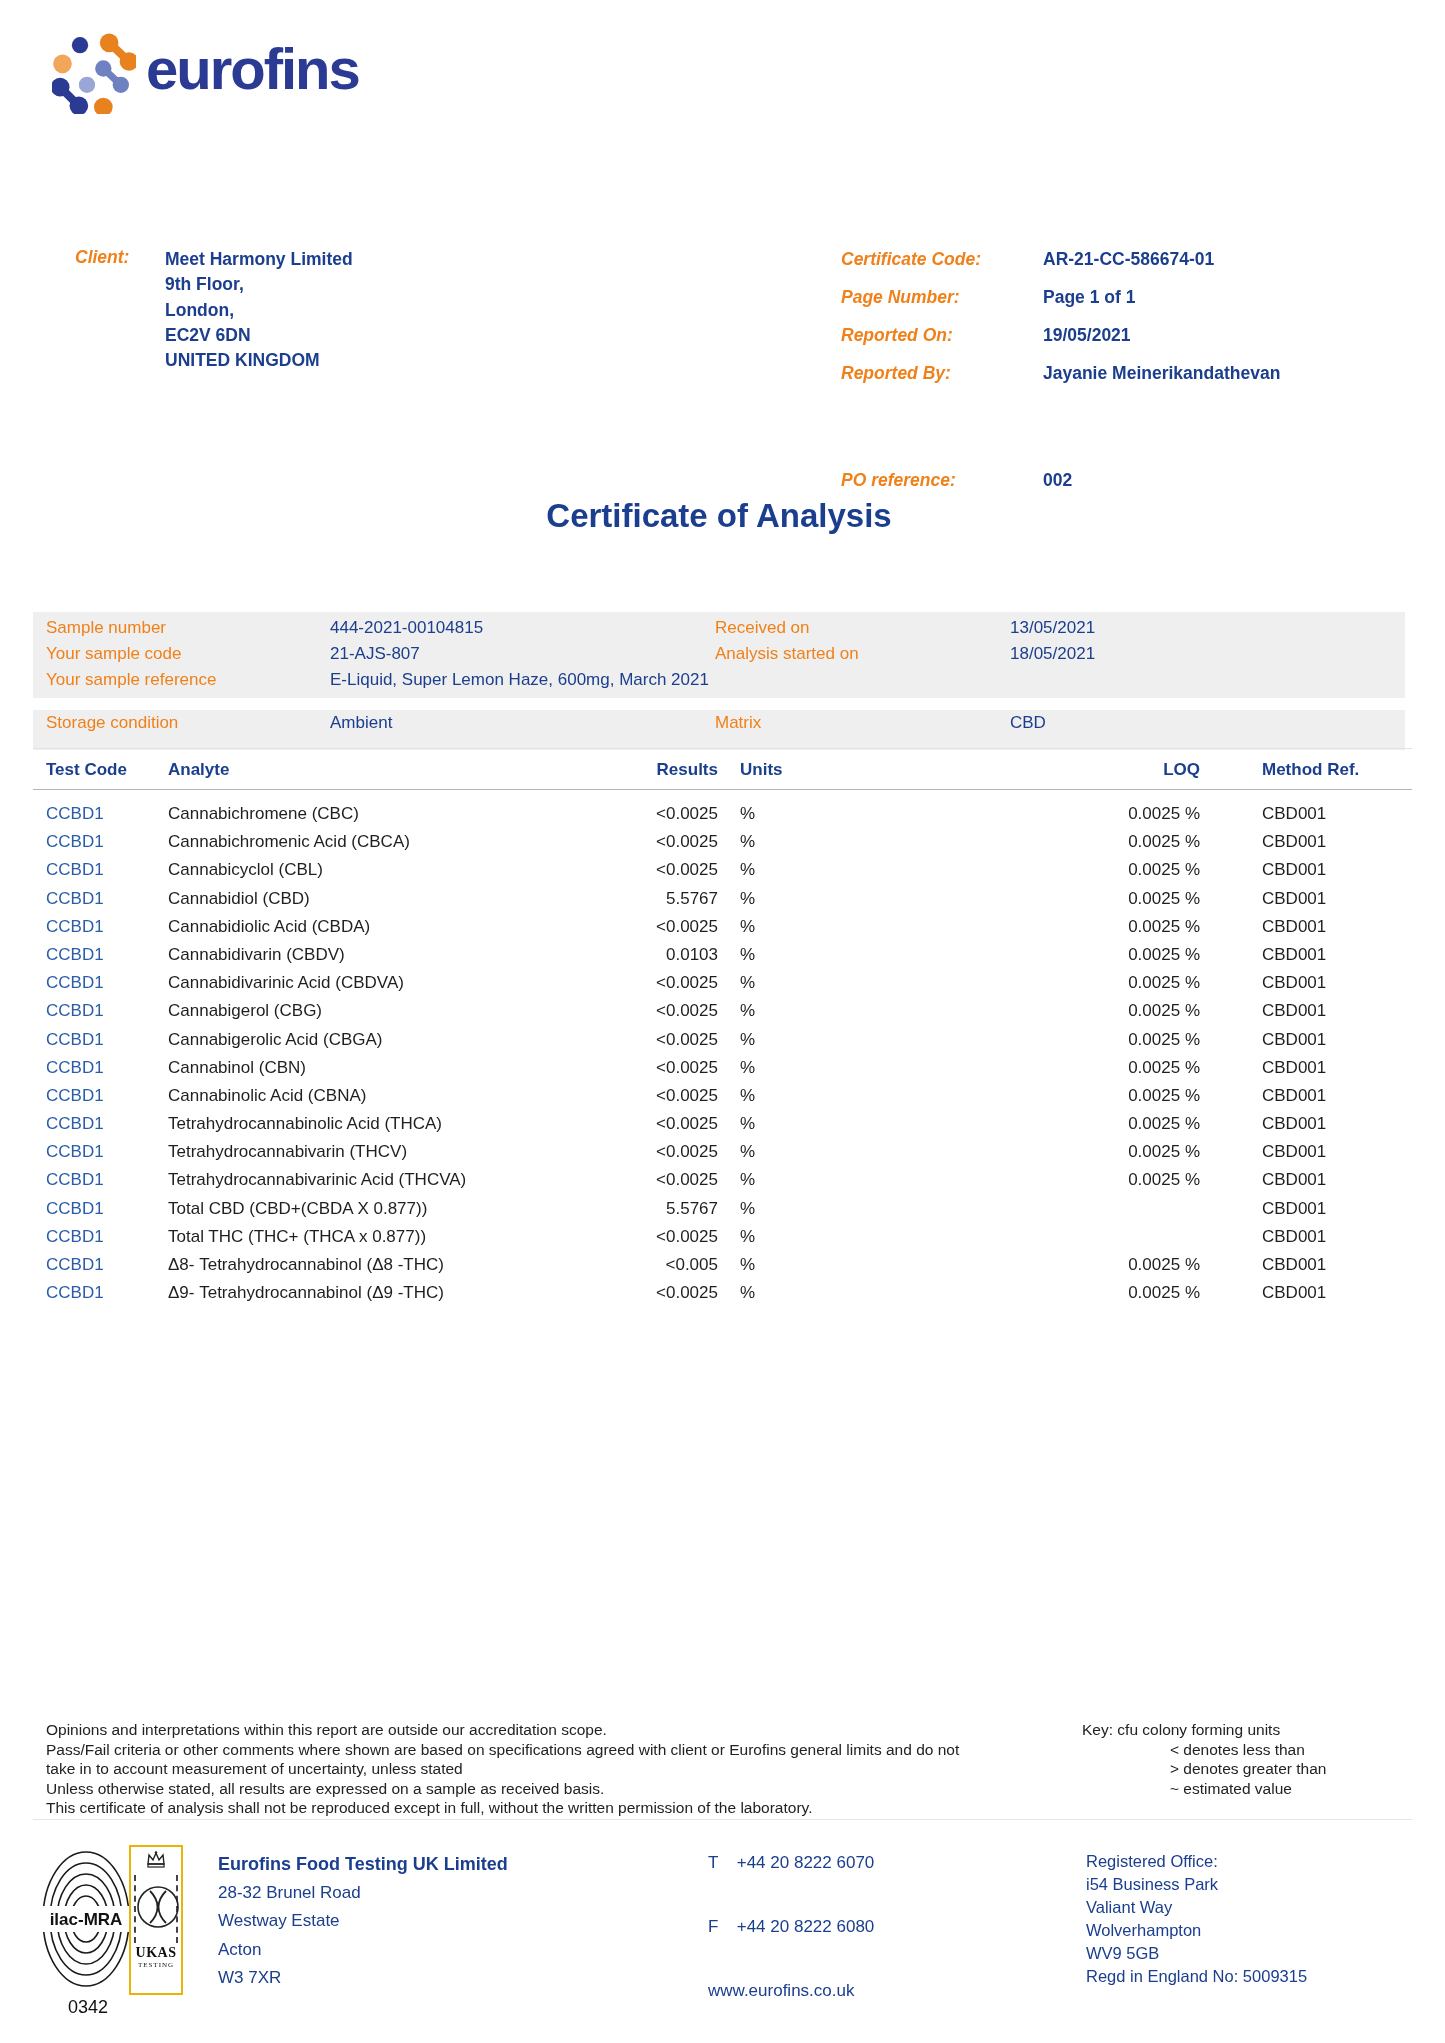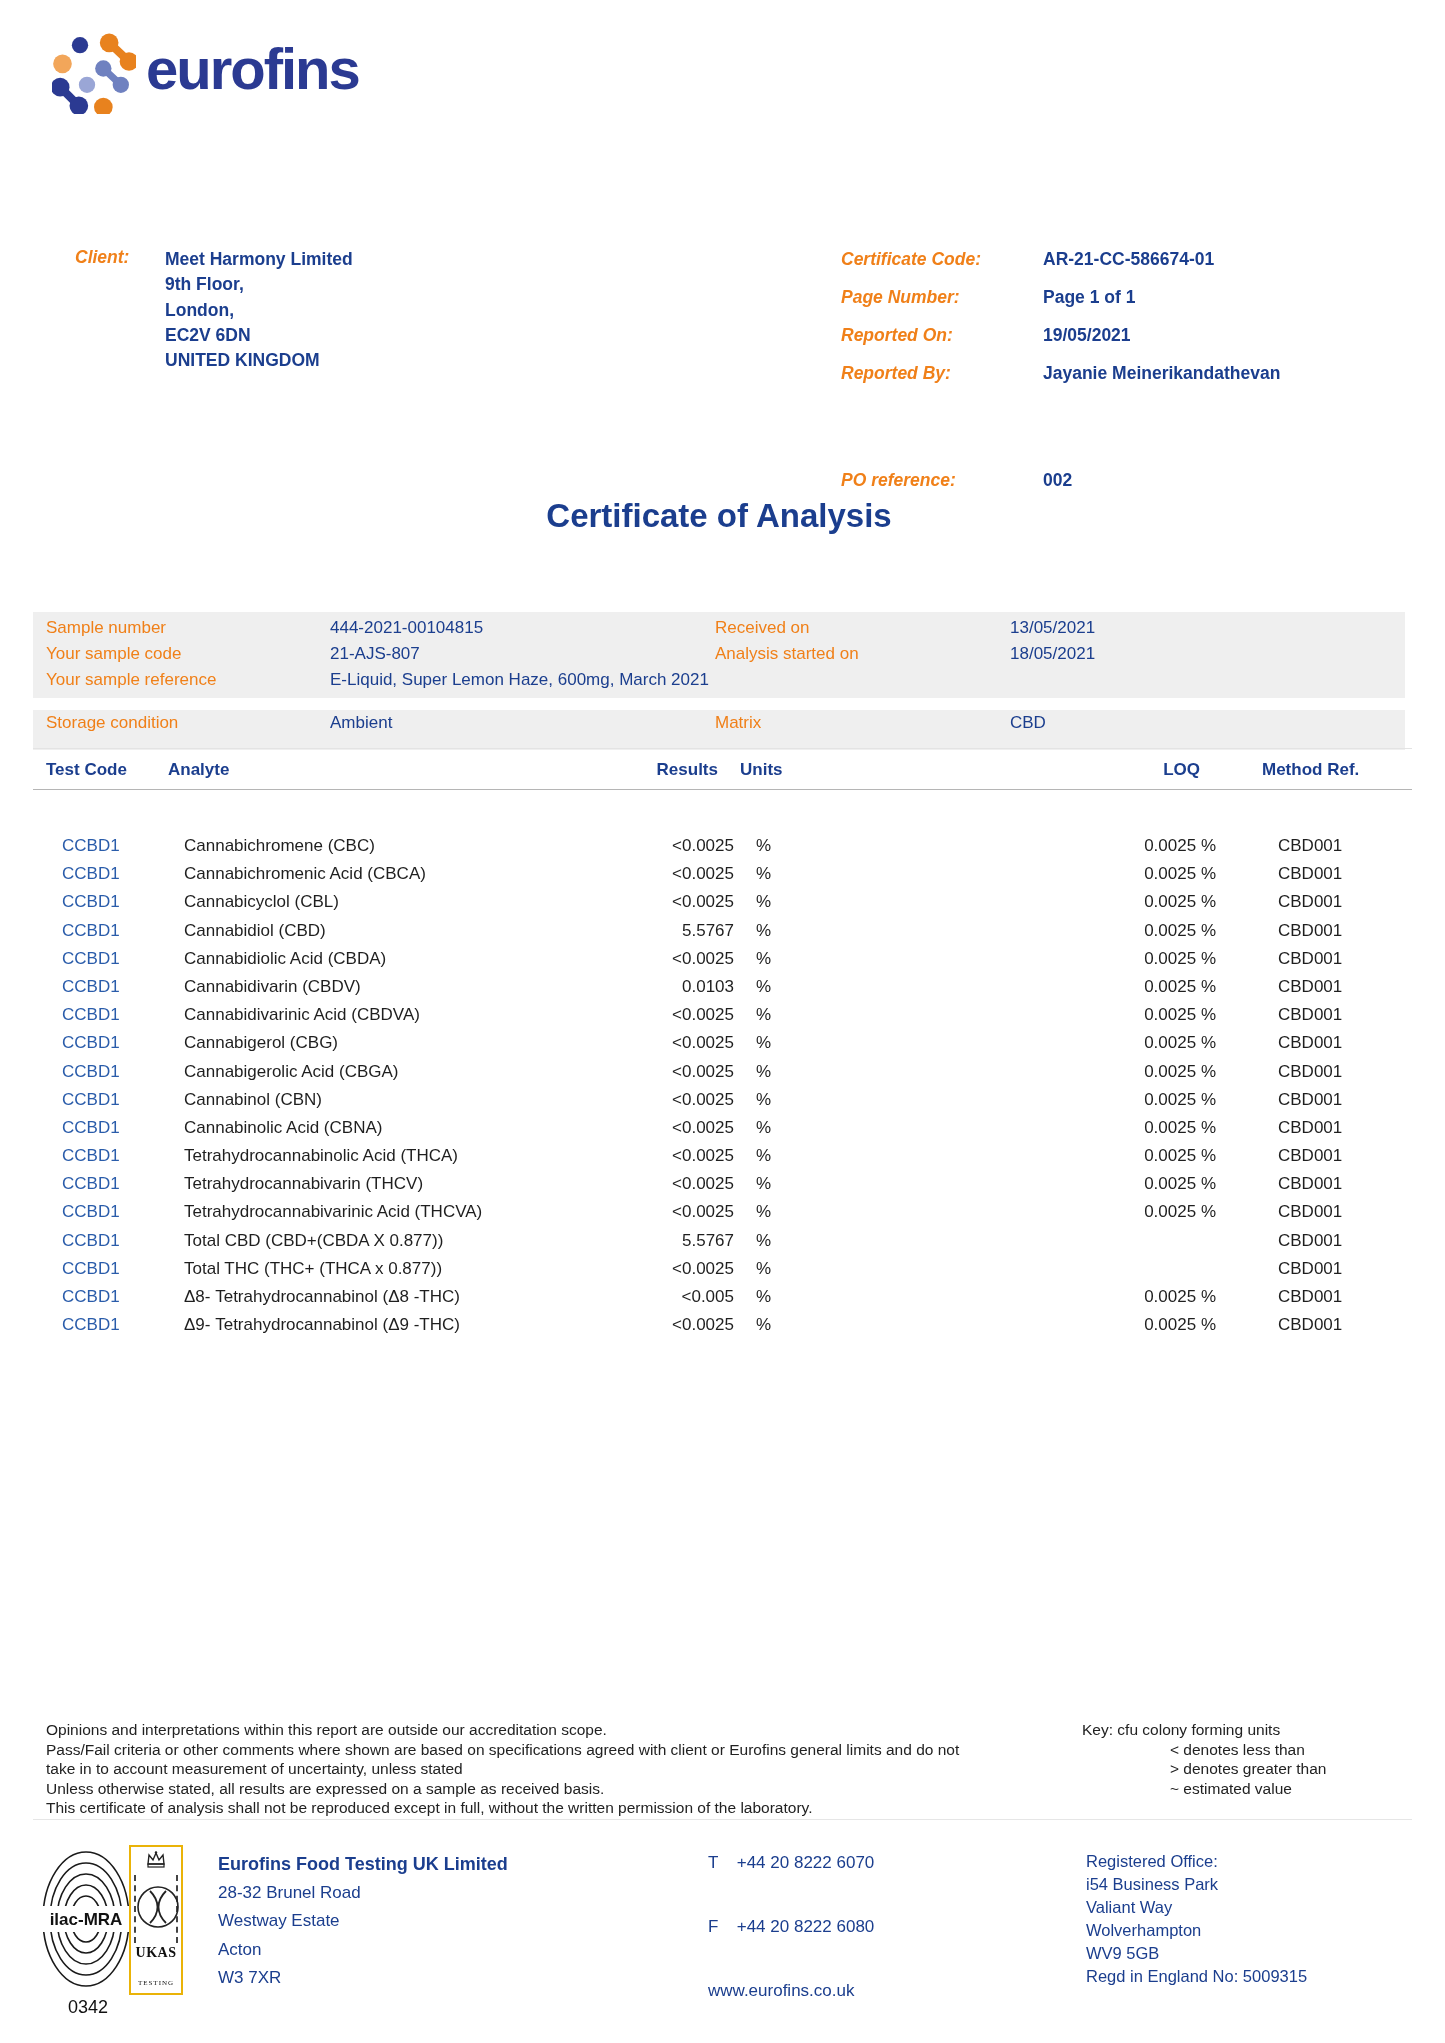--- a/index.html
+++ b/index.html
@@ -46,21 +46,21 @@
   .lab{color:var(--orange);}
   .val{color:var(--navy);}
   .r1{top:6px;} .r2{top:32px;} .r3{top:58px;}
   .c1{left:13px;} .c2{left:297px;} .c3{left:682px;} .c4{left:977px;}
   .storage-panel span{top:3px;}
 
   
   .thead{position:absolute;left:33px;top:748px;width:1379px;height:42px;box-sizing:border-box;
          border-top:1px solid #e3e3e3;border-bottom:1px solid #b5b5b5;}
   .thead span{position:absolute;top:11px;font-size:17px;font-weight:bold;color:var(--navy);white-space:nowrap;}
-  .tbody{position:absolute;left:49px;top:800px;width:1379px;margin-top:32px;}
+  .tbody{position:absolute;left:33px;top:800px;width:1379px;}
   .trow{position:relative;height:28.2px;}
   .trow span{position:absolute;top:4px;font-size:17px;color:var(--ink);white-space:nowrap;}
   .col-code{left:13px;}
   .trow .col-code{color:var(--link-blue);}
   .col-analyte{left:135px;}
   .col-result{left:455px;width:230px;text-align:right;}
   .col-units{left:707px;}
   .col-loq{left:860px;width:307px;text-align:right;}
   .col-method{left:1229px;}
 
@@ -72,21 +72,21 @@
 
   .footer-divider{position:absolute;left:33px;top:1819px;width:1379px;height:1px;background:#e6e6e6;}
 
   
   .stamp{position:absolute;left:40px;top:1848px;}
   .ukas{position:absolute;left:129px;top:1845px;width:54px;height:150px;box-sizing:border-box;
         border:2px solid #eab308;background:#fff;text-align:center;}
   .ukas-crown{margin-top:4px;}
   .ukas-circle-row{margin:2px 3px;border-left:2px dashed #444;border-right:2px dashed #444;}
   .ukas-name{font-family:"Liberation Serif",serif;font-weight:bold;font-size:14px;color:#111;letter-spacing:0.5px;}
-  .ukas-sub{font-family:"Liberation Serif",serif;font-size:7px;color:#111;letter-spacing:1px;margin-top:18px;}
+  .ukas-sub{font-family:"Liberation Serif",serif;font-size:7px;color:#111;letter-spacing:1px;}
   .accred-no{position:absolute;left:68px;top:1997px;font-size:18px;color:#111;}
 
   .company{position:absolute;left:218px;top:1850px;color:var(--navy);font-size:17px;line-height:28.5px;}
   .company .co-name{font-weight:bold;font-size:18px;}
   .phones{position:absolute;left:708px;top:1853px;color:var(--navy);font-size:17px;}
   .phone-row{position:relative;height:64px;}
   .phone-l{display:inline-block;width:24px;}
   .registered{position:absolute;left:1086px;top:1850px;color:var(--navy);font-size:16.5px;line-height:23px;}
 </style>
 </head>

